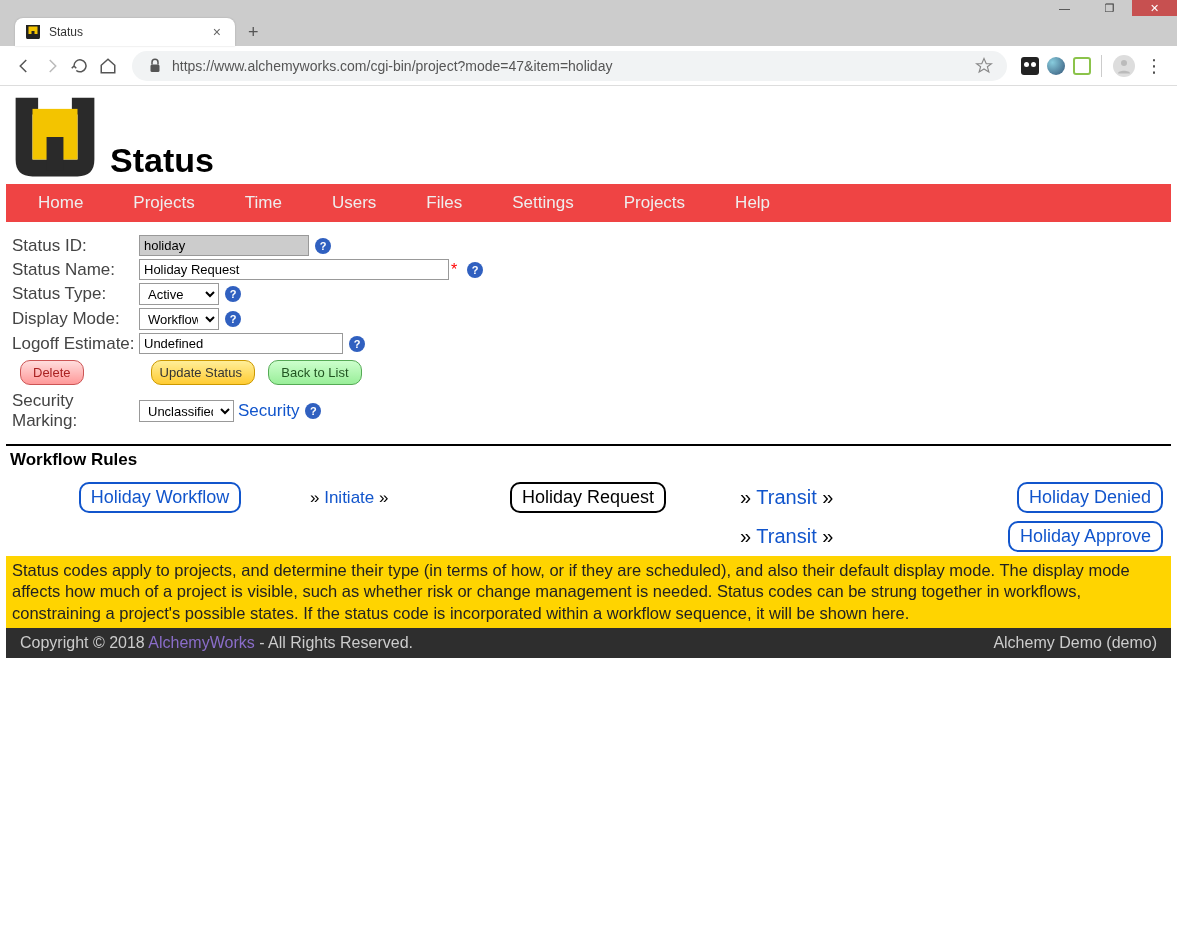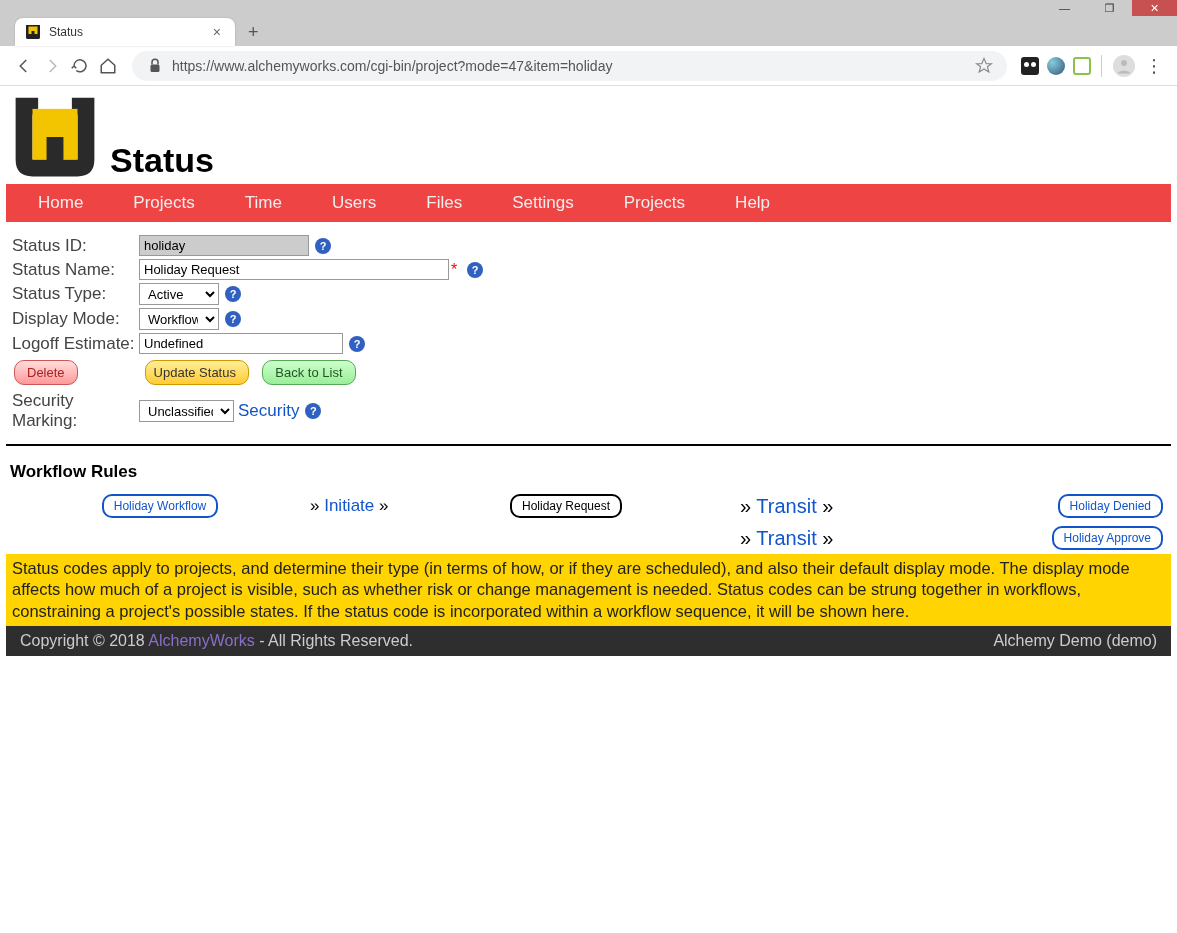--- a/index.html
+++ b/index.html
@@ -49,33 +49,33 @@
   .flabel { width:127px; font-size:17px; color:#444; }
   .inp { font:13px Arial; padding:2px 4px; border:1px solid #999; background:#fff; }
   .inp[readonly] { background:#ccc; }
   select.inp { height:22px; }
   .star { color:red; margin:0 4px 0 2px; }
   .help { width:16px; height:16px; background:#3060c0; color:#fff; border-radius:50%; display:inline-flex; align-items:center; justify-content:center; font-size:11px; font-weight:bold; margin-left:6px;}
   .btn { font:13px Arial; padding:4px 12px; border-radius:10px; border:1px solid #888; cursor:pointer; }
   .btn-delete { background:linear-gradient(#fdd,#f99); border-color:#c55; color:#a22;}
   .btn-update { background:linear-gradient(#fe9,#fc3); border-color:#c90; color:#333;padding-left:8px;}
   .btn-back   { background:linear-gradient(#cfc,#9e9); border-color:#5a5; color:#252;}
-  .btn-row { margin:6px 2px; }
+  .btn-row { margin:6px 8px; }
   .btn-row .spacer { display:inline-block; width:67px; }
   .security-link { color:#15c; text-decoration:none; font-size:17px; margin-left:4px;}
   .checkrow td { padding:2px 6px 2px 0; font-size:17px; color:#444; vertical-align:middle;}
   hr.div { border:none; border-top:2px solid #000; margin:6px 0 4px 0;}
-  .wfrules h3 { margin:16px 4px 8px 4px; font-size:17px;}
+  .wfrules h3 { margin:4px 4px 8px 4px; font-size:17px;}
   .wfrow { display:flex; align-items:center; padding:4px 4px;}
   .col1 { width:300px; text-align:center;}
   .col2 { width:200px; font-size:17px; }
   .col3 { width:230px; }
   .col4 { width:190px; font-size:20px;}
   .col5 { flex:1; text-align:right; padding-right:4px;}
-  .pill { display:inline-block; font-size:12px; padding:3px 10px; border:2px solid #15c; border-radius:10px; color:#15c; text-decoration:none;}
+  .pill { display:inline-block; font-size:18px; padding:3px 10px; border:2px solid #15c; border-radius:10px; color:#15c; text-decoration:none;}
   .pill.black { border-color:#000; color:#000; }
   .link { color:#15c; text-decoration:none; }
   .infobar { background:#ffd400; font-size:16.5px; padding:4px 6px; color:#222; line-height:1.3;}
   .footer { background:#2e2e2e; color:#ccc; font-size:16px; padding:6px 14px; display:flex; justify-content:space-between;}
   .footer a { color:#8a6dc9; text-decoration:none;}
 </style>
 </head>
 <body>
 
 <div class="window-chrome">

